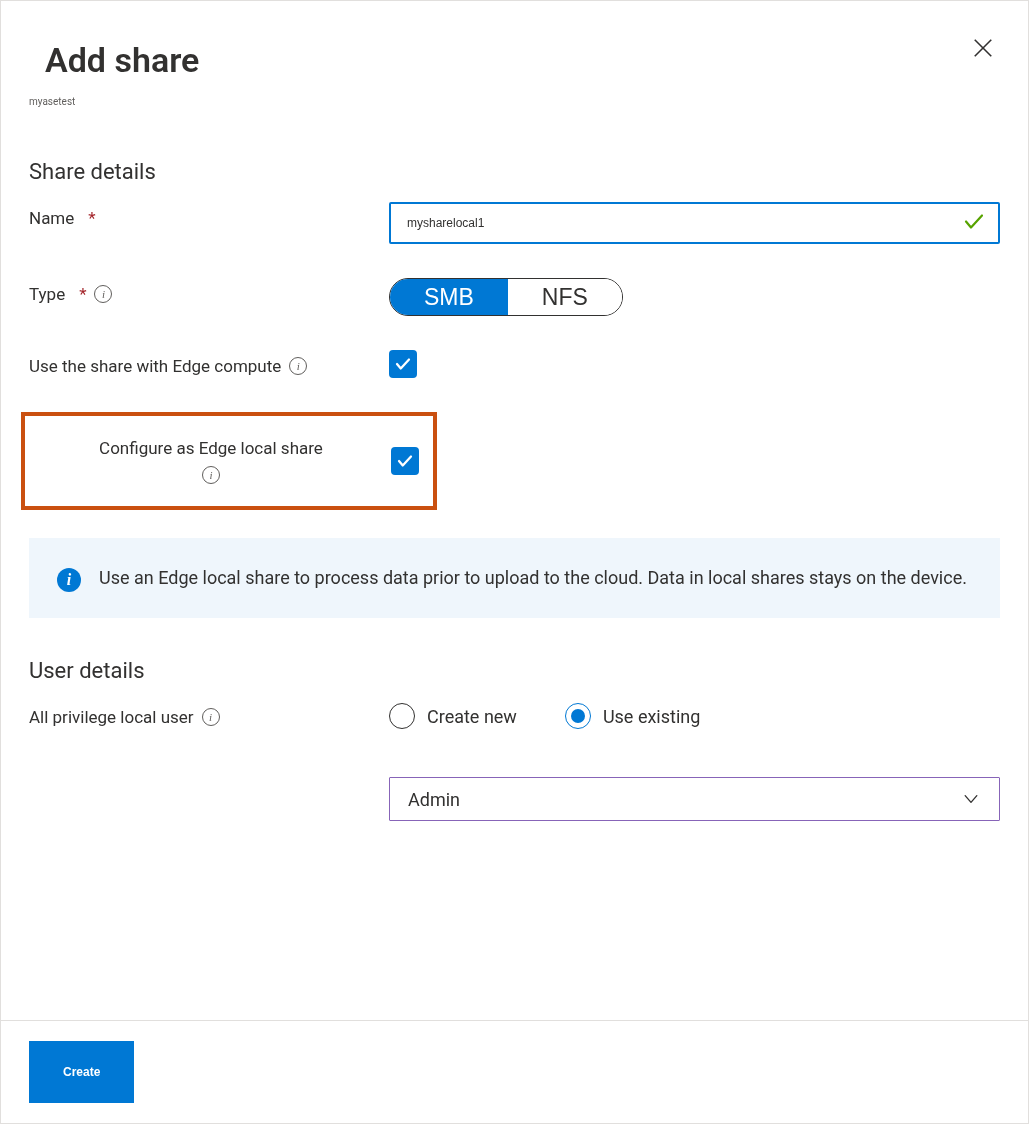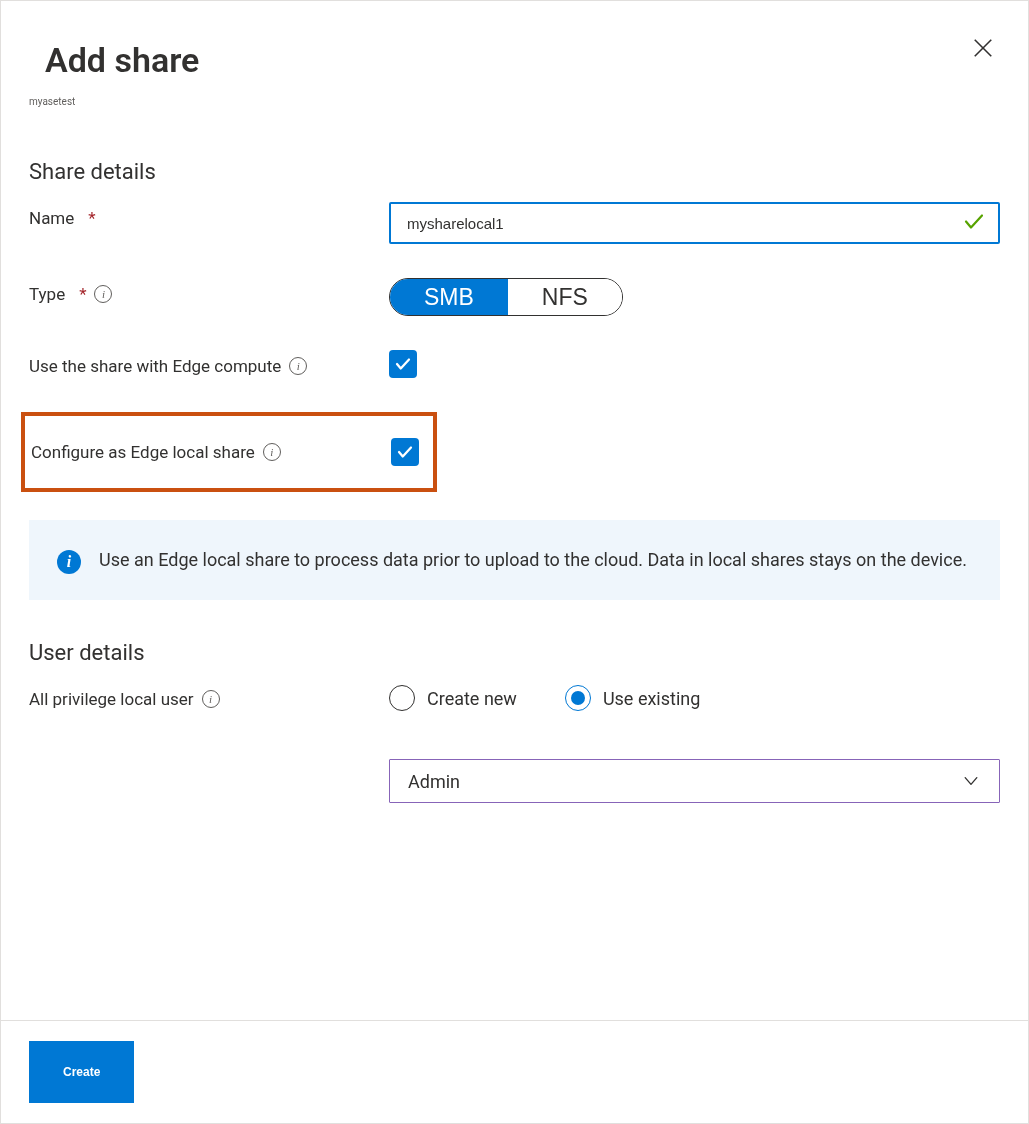--- a/index.html
+++ b/index.html
@@ -55,21 +55,21 @@
     border:1px solid #605e5c; border-radius:50%; font-size:11px; line-height:1;
     color:#605e5c; font-style: italic; font-family: Georgia, serif;
     cursor: default;
   }
 
   
   .text-input-wrap {
     position: relative;
   }
   .text-input {
-    width:100%; height:42px; font-size:15px; padding: 8px 46px 8px 16px;
+    width:100%; height:42px; font-size:12px; padding: 8px 46px 8px 16px;
     border:2px solid var(--accent); border-radius:2px; outline:none;
     color:#323130;
   }
   .valid-check {
     position:absolute; right:14px; top:50%; transform:translateY(-50%);
     color: var(--success-light);
   }
 
   
   .segmented {
@@ -207,21 +207,21 @@
       <div class="control-col">
         <span class="azure-check" role="checkbox" aria-checked="true">
           <svg width="18" height="18" viewBox="0 0 24 24" fill="none" stroke="currentColor" stroke-width="3" stroke-linecap="round" stroke-linejoin="round">
             <polyline points="4 12 9 18 20 6"></polyline>
           </svg>
         </span>
       </div>
     </div>
 
     <div class="highlight-box">
-      <div class="label-col" style="padding-top:0;">
+      <div class="label-col" style="padding-top:0;flex-direction:column;">
         <span>Configure as Edge local share</span>
         <span class="info-icon">i</span>
       </div>
       <span class="azure-check" role="checkbox" aria-checked="true">
         <svg width="18" height="18" viewBox="0 0 24 24" fill="none" stroke="currentColor" stroke-width="3" stroke-linecap="round" stroke-linejoin="round">
           <polyline points="4 12 9 18 20 6"></polyline>
         </svg>
       </span>
     </div>
 

